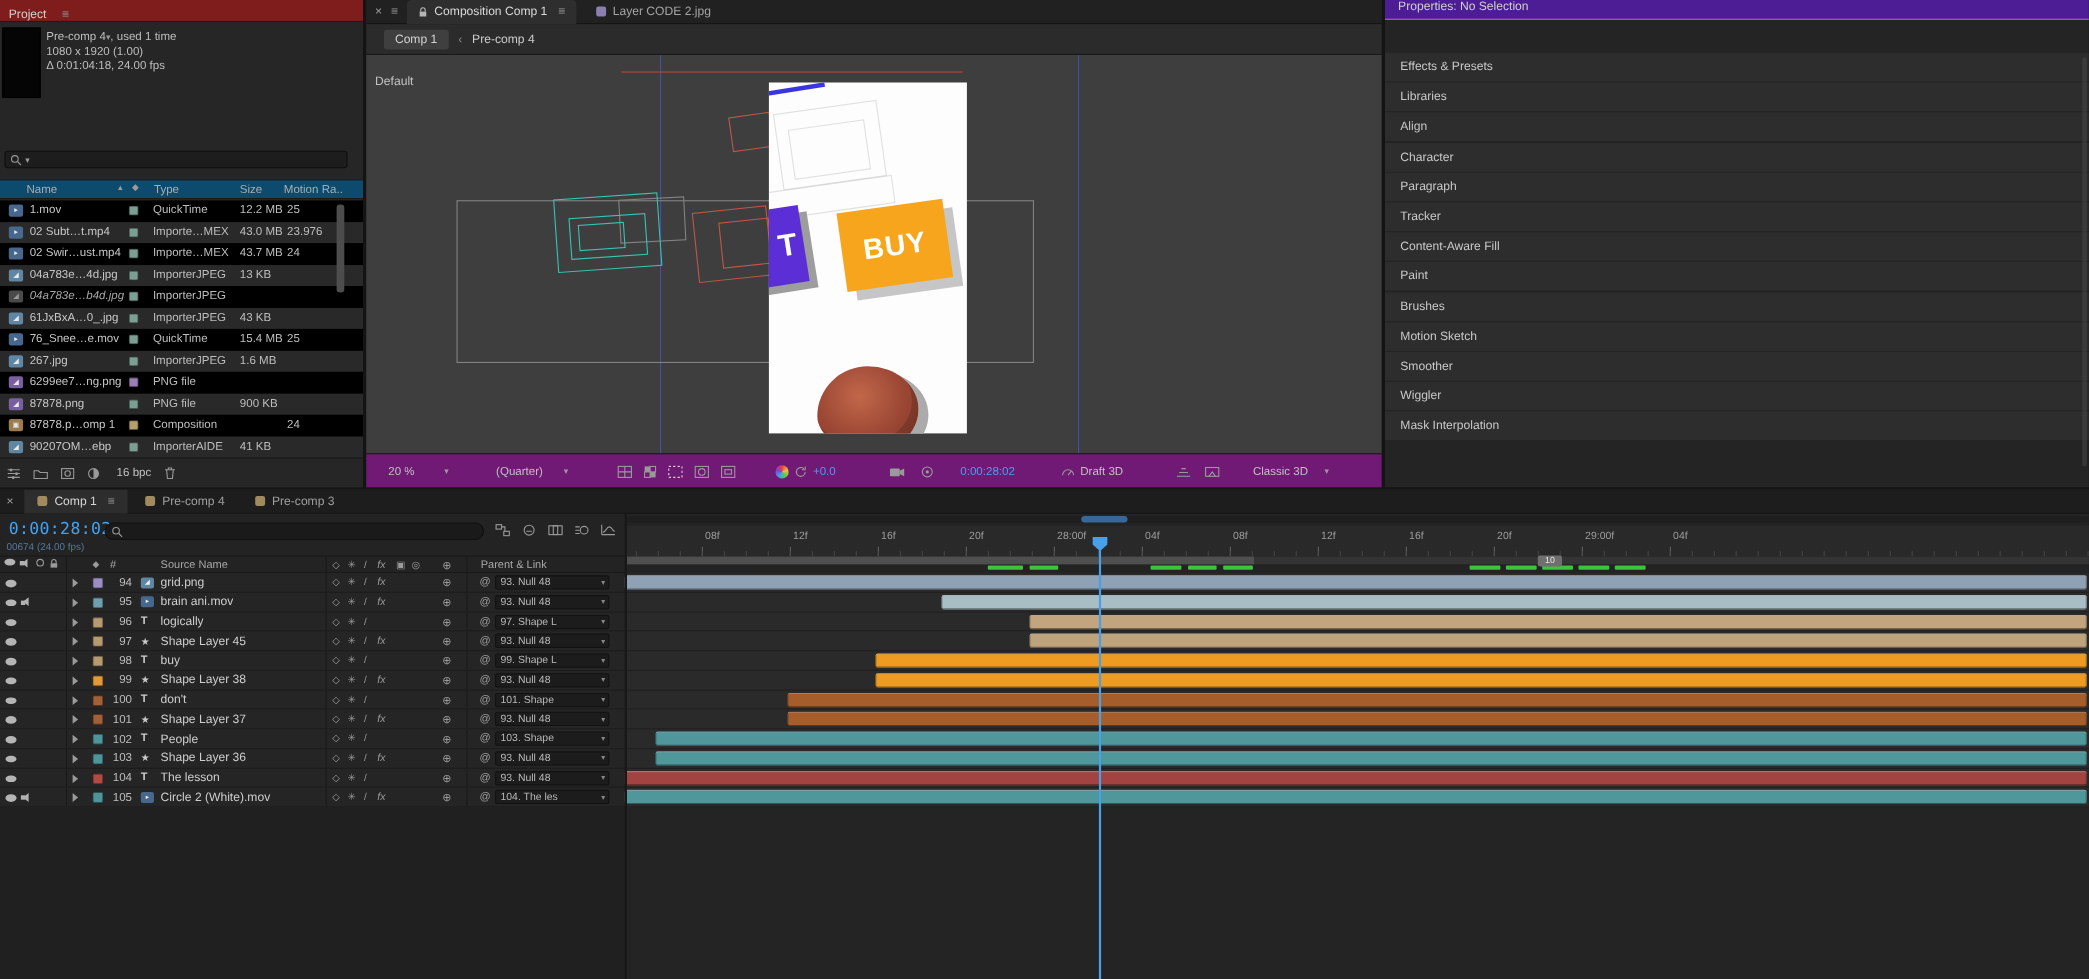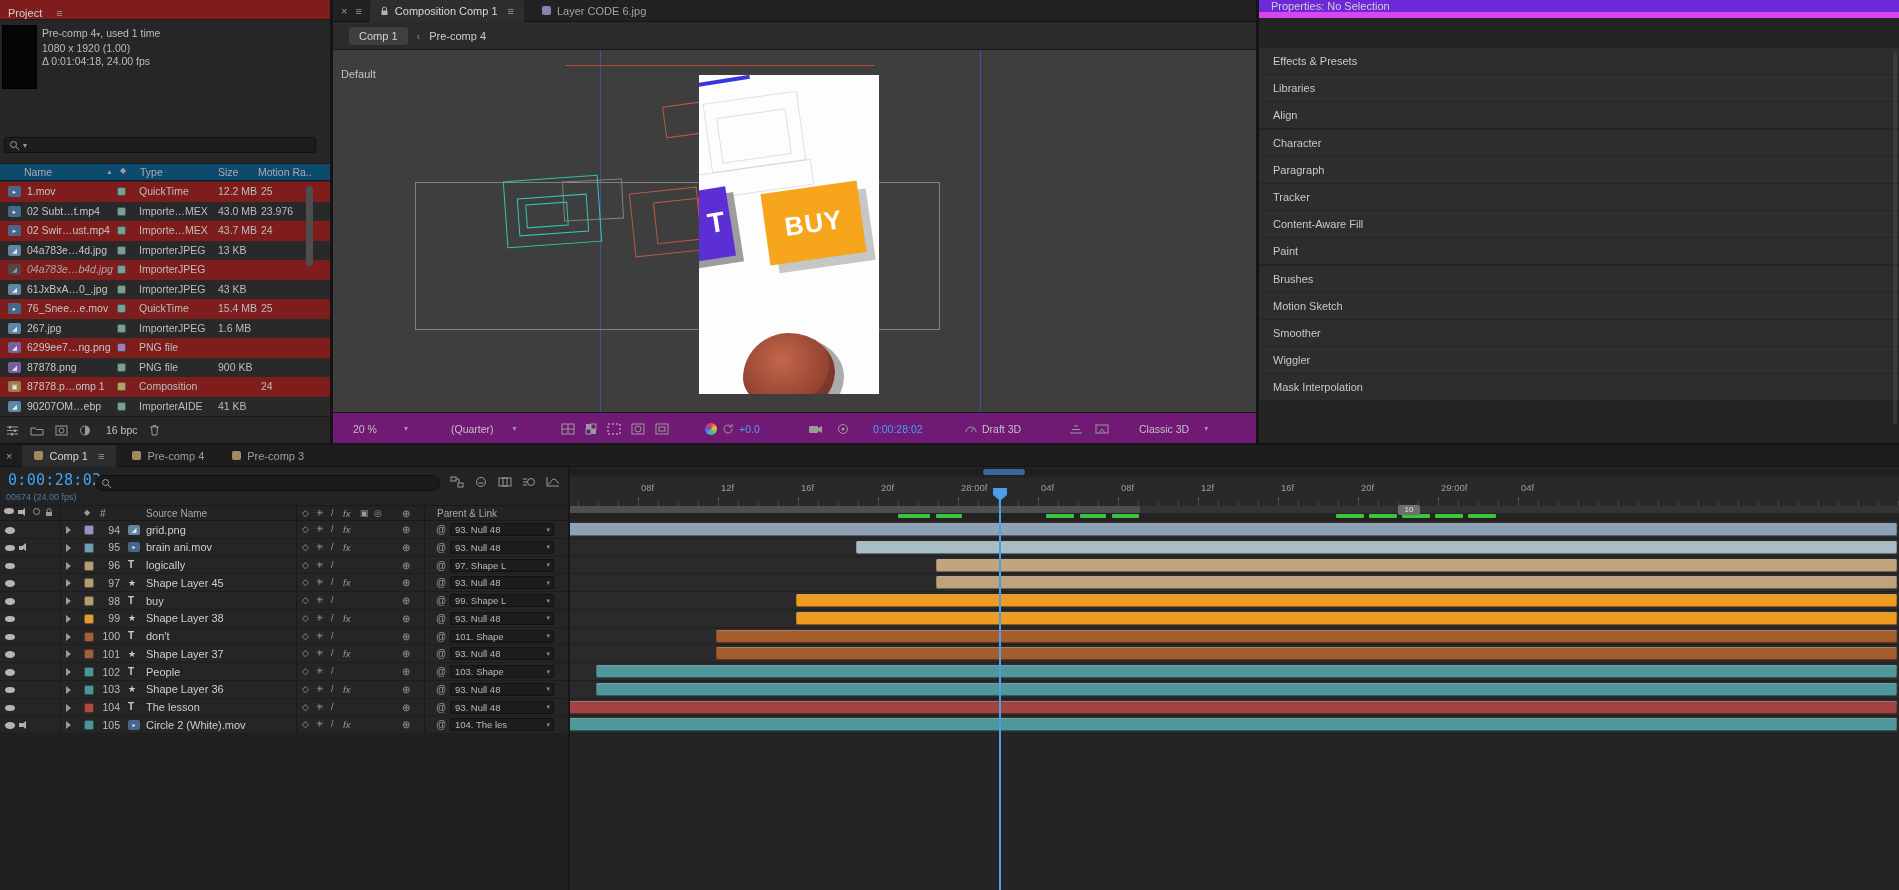--- a/index.html
+++ b/index.html
@@ -17,21 +17,21 @@
 .phead{height:20px;display:flex;align-items:flex-end;gap:14px;padding-left:8px;background:#7f1d1d;border-bottom:1px solid #1b1b1b;color:#d0d0d0}
 .proj-thumb{position:absolute;left:2px;top:25px;width:35px;height:64px;background:#050505;border:1px solid #000}
 .proj-info{position:absolute;left:42px;top:27px;line-height:13.5px;font-size:10.5px;color:#bdbdbd}
 .proj-search{position:absolute;left:4px;top:137px;width:312px;height:16px;background:#1d1d1d;border:1px solid #0f0f0f;border-radius:3px;display:flex;align-items:center;gap:3px;padding-left:4px}
 .proj-cols{position:absolute;left:0;top:163px;width:330px;height:18px;background:#0c4a6e;border-top:1px solid #1a1a1a;border-bottom:1px solid #1a1a1a;font-size:10.5px;color:#ababab}
 .proj-cols>span{position:absolute;top:2px}
 .pc-name{left:24px}.pc-sort{left:106px;font-size:7px;top:4px!important;color:#9a9a9a}
 .pc-label{left:120px;font-size:8px;color:#9a9a9a}
 .pc-type{left:140px}.pc-size{left:218px}.pc-rate{left:258px}
 #proj-rows{position:absolute;left:0;top:182px;width:330px;height:234px;overflow:hidden}
-.prow{position:relative;height:19.5px;background:#7f1d1d}
+.prow{position:relative;height:19.5px;background:#000000}
 .prow.alt{background:#292929}
 .ptype-icon{position:absolute;left:8px;top:4px;width:13px;height:11px;border-radius:2px;font-size:6.5px;line-height:11px;text-align:center;color:#e8e8e8}
 .k-quicktime,.k-movie{background:#47688c}
 .k-image{background:#5f86a3}
 .k-png{background:#7a5fa0}
 .k-comp{background:#9a7c50}
 .k-missing{background:#4a4a4a;color:#9a9a9a}
 .p-name{position:absolute;left:27px;top:3px;width:86px;white-space:nowrap;overflow:hidden;text-overflow:ellipsis;font-size:10.5px;color:#c6c6c6}
 .p-name.it{font-style:italic;color:#a6a6a6}
 .p-chip{position:absolute;left:117px;top:5px;width:9px;height:9px;border-radius:2px;border:1px solid rgba(0,0,0,.45)}
@@ -68,21 +68,21 @@
 .brain{position:absolute;left:44px;top:258px;width:92px;height:78px;
   background:radial-gradient(ellipse at 42% 35%,#c2674a,#9a4634 55%,#7e3828);
   border-radius:50% 50% 46% 54%/58% 50% 50% 42%;
   box-shadow:9px 5px 0 #ababab, inset -6px -8px 0 rgba(0,0,0,.14)}
 .vtoolbar{position:absolute;left:0;top:412px;width:100%;height:31px;background:#701a75;border-top:1px solid #181818}
 .vt{position:absolute;top:0;height:31px;display:flex;align-items:center;gap:5px;color:#c0c0c0;font-size:10.5px}
 .rainbow{width:12px;height:12px;border-radius:50%;background:conic-gradient(#e84040,#e8c040,#58c858,#40a0e8,#8040d8,#e84040)}
 
 
 #props{left:1259px;top:0;width:640px;height:443px;background:#242424;overflow:hidden}
-.props-head{height:18px;display:flex;align-items:center;padding-left:12px;background:#6d28d9;color:#cfcfcf;border-bottom:6px solid #d946ef}
+.props-head{height:18px;display:flex;padding-left:12px;background:#4c1d95;color:#cfcfcf;border-bottom:1px solid #d946ef}
 #props-list{position:absolute;left:0;top:48px;width:100%;bottom:0;overflow:hidden}
 .prop-item{height:26px;margin-bottom:1.2px;background:#2d2d2d;display:flex;align-items:center;padding-left:14px;color:#c9c9c9;font-size:11px}
 .props-scroll{position:absolute;right:2px;top:52px;width:4px;height:372px;background:#474747;border-radius:2px;opacity:.55}
 
 
 #timeline{left:0;top:445px;width:1899px;height:445px;background:#232323;overflow:hidden}
 #tl-tabs{position:absolute;left:0;top:0;width:100%;height:22px;background:#1d1d1d;display:flex;align-items:center;gap:4px;padding-left:6px;border-bottom:1px solid #141414}
 .tlclose{color:#9a9a9a;margin-right:6px}
 .tltab{display:flex;align-items:center;gap:6px;height:22px;padding:0 12px;color:#9f9f9f}
 .tltab.active{background:#2d2d2d;color:#d6d6d6}
@@ -329,21 +329,21 @@
             <svg width="9" height="10">
               <path d="M2.5 4.5V3a2 2 0 014 0v1.5" fill="none" stroke="#b5b5b5"></path>
               <rect x="1.5" y="4.5" width="6" height="4.5" fill="#b5b5b5"></rect>
             </svg>
           </span>
         <span>Composition Comp 1</span>
         <span class="tabmenu">≡</span>
       </div>
       <div class="vtab">
         <span class="chip-lav"></span>
-        <span>Layer CODE 6.jpg</span>
+        <span>Layer CODE 2.jpg</span>
       </div>
     </div>
     <div class="vbread">
       <span class="bc-chip">Comp 1</span>
       <span class="bc-sep">‹</span>
       <span class="bc-cur">Pre-comp 4</span>
     </div>
     <div class="viewport">
       <span class="view-label">Default</span>
       <div class="guide-v" style="left:267px"></div>

